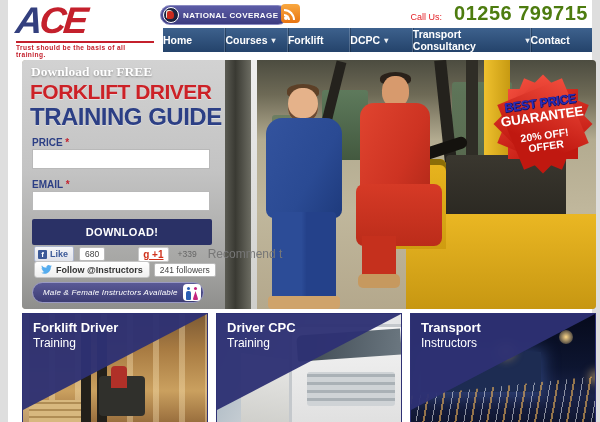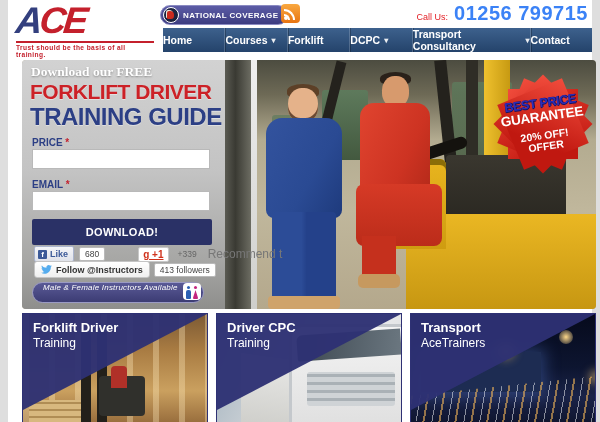--- a/index.html
+++ b/index.html
@@ -17,23 +17,23 @@
   .nc-badge{position:absolute;left:152px;top:5px;height:18px;display:flex;align-items:center;gap:4px;
     background:linear-gradient(#5c5ca6,#3c3c80);border:1px solid #8a8ac2;border-radius:10px;padding:0 9px 0 2px;}
   .nc-icon{width:14px;height:14px;border-radius:50%;background:radial-gradient(circle at 40% 40%,#1c2440 55%,#0c1226);border:1px solid #fff;position:relative;overflow:hidden;}
   .nc-icon::after{content:"";position:absolute;left:3px;top:3px;width:7px;height:8px;background:#c92a1e;border-radius:2px 4px 3px 1px;box-shadow:-1px -1px 0 #e8e4da;}
   .nc-label{color:#fff;font-size:8px;font-weight:bold;letter-spacing:.4px;}
   .rss-btn{position:absolute;left:273px;top:4px;width:19px;height:19px;border-radius:4px;
     background:linear-gradient(#f9a83f,#e87513);position:absolute;overflow:hidden;}
   .rss-btn i{position:absolute;left:3px;bottom:3px;width:4px;height:4px;background:#fff;border-radius:50%;}
   .rss-btn b{position:absolute;left:3px;bottom:3px;width:9px;height:9px;border:2.4px solid #fff;border-left:none;border-bottom:none;border-radius:0 100% 0 0;background:transparent;}
   .rss-btn u{position:absolute;left:3px;bottom:3px;width:4px;height:4px;border:2.4px solid #fff;border-left:none;border-bottom:none;border-radius:0 100% 0 0;}
-  .callus{position:absolute;right:4px;top:2px;display:flex;align-items:baseline;gap:6px;}
+  .callus{position:absolute;right:4px;top:2px;display:flex;align-items:baseline;gap:12px;}
   .callus-label{color:#e31e24;font-size:9px;}
-  .callus-phone{color:#3b82f6;font-size:20px;font-weight:bold;letter-spacing:.5px;}
+  .callus-phone{color:#4d7c0f;font-size:20px;font-weight:bold;letter-spacing:.5px;}
   .nav{position:absolute;left:155px;top:28px;width:429px;height:24px;display:flex;
     background:linear-gradient(#3d618d,#24436b);}
   .nav-item{flex:1;display:flex;align-items:center;justify-content:flex-start;gap:4px;color:#fff;
     font-size:10.5px;font-weight:bold;cursor:pointer;border-left:1px solid rgba(255,255,255,.18);box-shadow:inset 1px 0 0 rgba(0,0,0,.25);}
   .nav-item:first-child{border-left:none;box-shadow:none;}
   .nav-caret{font-size:8px;opacity:.9;}
 
   
   .hero{position:absolute;left:14px;top:60px;width:574px;height:249px;border-radius:4px;overflow:hidden;background:#b9b19a;}
   .hero-photo{position:absolute;inset:0;}
@@ -89,21 +89,21 @@
   .fb-btn{display:flex;align-items:center;gap:3px;background:linear-gradient(#f4f5f8,#dfe2ea);border:1px solid #aab4cd;border-radius:2px;height:14px;padding:0 5px 0 3px;font-size:9px;font-weight:bold;color:#3b5998;cursor:pointer;}
   .fb-f{display:inline-block;width:9px;height:9px;background:#3b5998;color:#fff;font-size:8px;font-weight:bold;text-align:center;line-height:9px;border-radius:1px;}
   .count-box{background:#fff;border:1px solid #b9b9b9;border-radius:2px;height:12px;padding:0 5px;font-size:8.5px;color:#444;display:flex;align-items:center;cursor:pointer;}
   .gp-btn{display:flex;align-items:center;gap:2px;background:#fff;border:1px solid #c8c8c8;border-radius:2px;height:13px;padding:0 4px;cursor:pointer;margin-left:28px;}
   .gp-glyph{color:#d0321c;font-size:10px;font-weight:bold;text-decoration:underline;}
   .gp-count{font-size:8.5px;color:#666;margin-left:4px;}
   .gp-text{font-size:12px;color:#777;margin-left:6px;}
   .tw-btn{display:flex;align-items:center;gap:4px;background:linear-gradient(#fff,#efefef);border:1px solid #c4c4c4;border-radius:3px;height:15px;padding:0 6px;font-size:9px;font-weight:bold;color:#333;cursor:pointer;}
   .tw-bird{width:11px;height:9px;}
   .pill{position:absolute;left:10px;top:222px;width:172px;height:21px;border-radius:11px;
-    background:linear-gradient(#5a5a96,#3c3c74);border:1px solid #9a9ac4;display:flex;align-items:flex-start;justify-content:space-between;padding:0 2px 0 10px;box-sizing:border-box;cursor:pointer;}
+    background:linear-gradient(#5a5a96,#3c3c74);border:1px solid #9a9ac4;display:flex;align-items:center;justify-content:space-between;padding:0 2px 0 10px;box-sizing:border-box;cursor:pointer;}
   .pill-text{color:#fff;font-size:8px;font-style:italic;letter-spacing:.2px;}
   .pill-icons{width:18px;height:17px;background:#fff;border-radius:4px;display:flex;align-items:flex-end;justify-content:center;gap:2px;padding-bottom:1px;box-sizing:border-box;}
   .person{width:5px;height:13px;position:relative;}
   .person::before{content:"";position:absolute;top:0;left:1px;width:3.4px;height:3.4px;border-radius:50%;}
   .person::after{content:"";position:absolute;top:4px;left:0;width:5px;height:9px;border-radius:2px 2px 1px 1px;}
   .person.male::before{background:#2a5fb4;} .person.male::after{background:#2a5fb4;}
   .person.female::before{background:#c4257e;} .person.female::after{background:#c4257e;clip-path:polygon(50% 0,100% 85%,100% 100%,0 100%,0 85%);}
   
   .burst{position:absolute;left:471px;top:14px;width:100px;height:100px;}
   .burst-layer{position:absolute;left:15px;top:15px;width:70px;height:70px;background:linear-gradient(135deg,#f14c3c,#c01810 70%);}
@@ -245,21 +245,21 @@
           <span class="gp-count">+339</span>
           <span class="gp-text">Recommend t</span>
         </div>
         <div class="soc2">
           <span class="tw-btn">
             <svg class="tw-bird" viewBox="0 0 24 20">
                 <path d="M24 2.4c-.9.4-1.8.66-2.8.78 1-.6 1.8-1.56 2.2-2.7-1 .56-2 .96-3.1 1.18A4.9 4.9 0 0 0 16.7 0c-2.7 0-4.9 2.2-4.9 4.9 0 .38.04.76.12 1.12C7.8 5.8 4.1 3.84 1.7.84c-.42.72-.66 1.56-.66 2.46 0 1.7.86 3.2 2.18 4.08-.8-.02-1.56-.24-2.22-.6v.06c0 2.38 1.7 4.36 3.94 4.8-.42.12-.85.18-1.3.18-.3 0-.62-.03-.92-.08.62 1.94 2.44 3.36 4.6 3.4A9.9 9.9 0 0 1 0 17.2 13.9 13.9 0 0 0 7.55 19.4c9.05 0 14-7.5 14-14v-.64c.96-.7 1.8-1.56 2.45-2.36z" fill="#55acee"></path>
               </svg>
             <span>Follow @Instructors</span>
           </span>
-          <span class="count-box">413 followers</span>
+          <span class="count-box">241 followers</span>
         </div>
 
         <div class="pill">
           <span class="pill-text">Male &amp; Female Instructors Available</span>
           <span class="pill-icons">
             <span class="person male"></span>
             <span class="person female"></span>
           </span>
         </div>
 
@@ -303,18 +303,18 @@
         <div class="card-sub">Training</div>
       </div>
       <div class="card">
         <div class="card-photo ph-night">
           <div class="bldg"></div>
             <div class="glow1"></div>
             <div class="streaks"></div>
         </div>
         <div class="banner"></div>
         <div class="card-title">Transport</div>
-        <div class="card-sub">AceTrainers</div>
+        <div class="card-sub">Instructors</div>
       </div>
     </div>
 
   </div>
 </div>
 
 </body></html>

